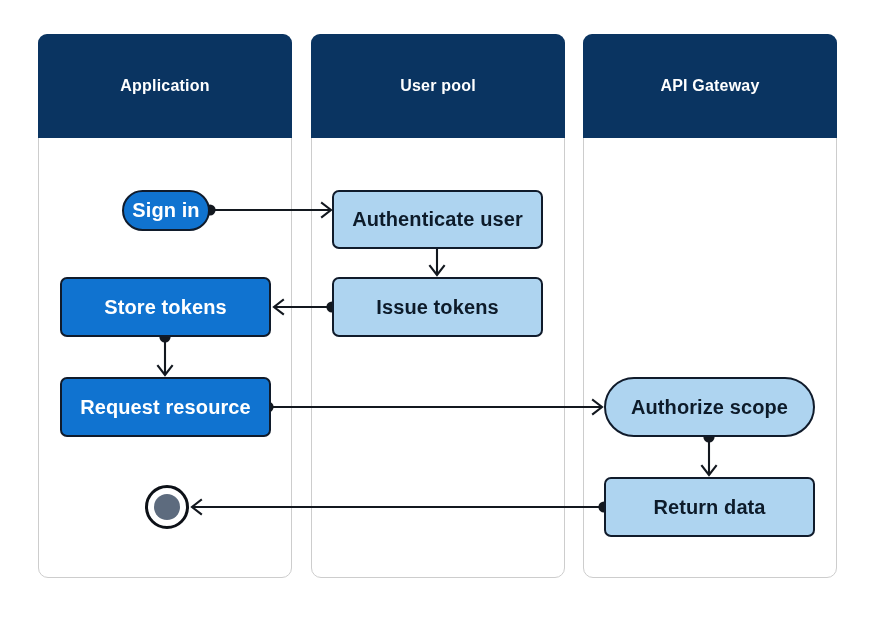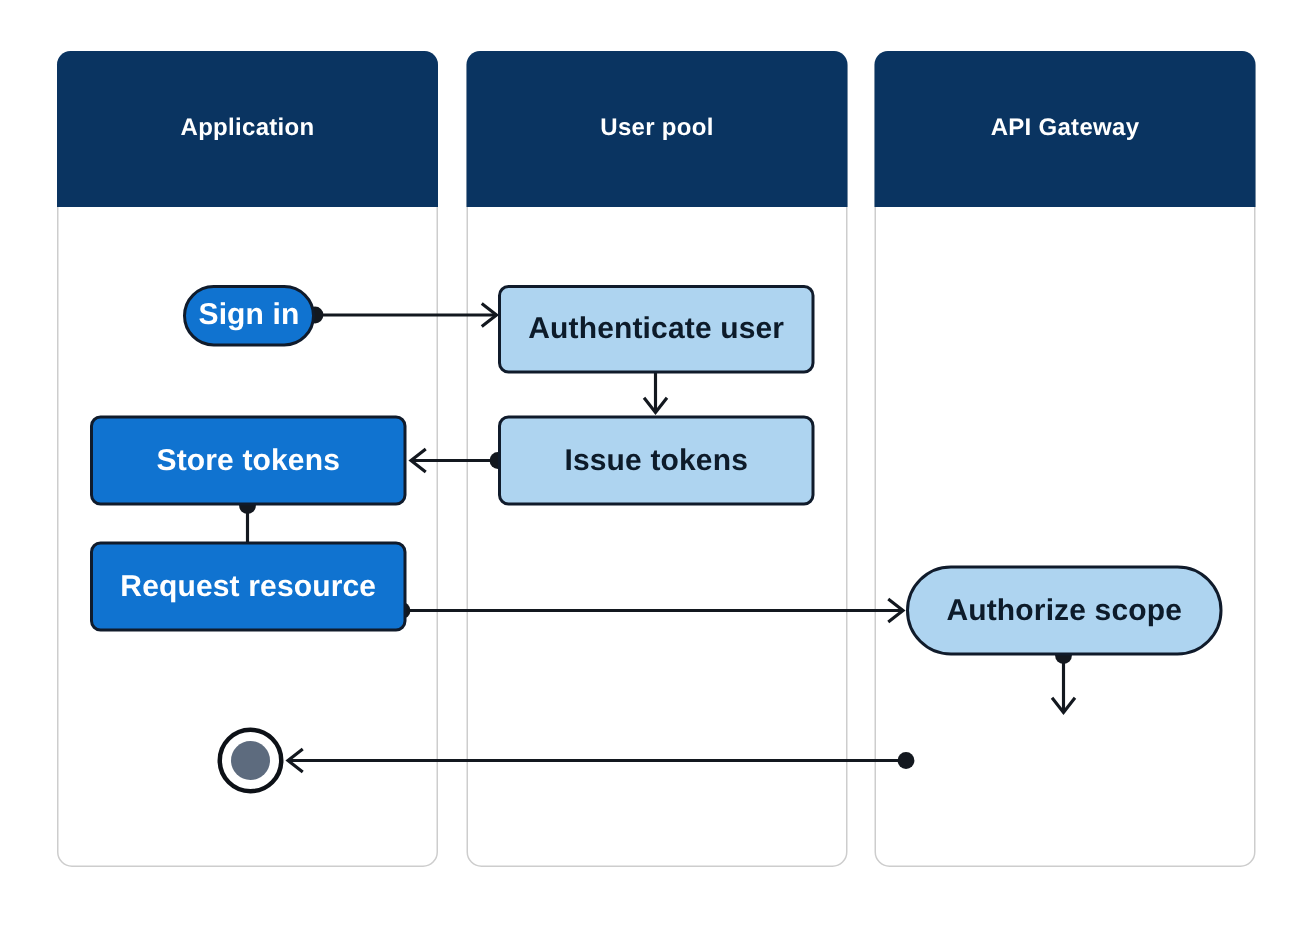--- a/index.html
+++ b/index.html
@@ -181,22 +181,23 @@
   </svg>
 
   <div class="node node-pill fill-solid" style="left:122px; top:190px; width:88px; height:41px;">Sign in</div>
 
   <div class="node node-rect fill-light" style="left:332px; top:190px; width:211px; height:59px;">Authenticate user</div>
 
   <div class="node node-rect fill-light" style="left:332px; top:277px; width:211px; height:60px;">Issue tokens</div>
 
   <div class="node node-rect fill-solid" style="left:60px; top:277px; width:211px; height:60px;">Store tokens</div>
 
-  <div class="node node-rect fill-solid" style="left:60px; top:361px; width:211px; height:60px;">Request resource</div>
+  <div class="node node-rect fill-solid" style="left:60px; top:377px; width:211px; height:60px;">Request resource</div>
 
   <div class="node node-rect fill-light" style="left:604px; top:377px; width:211px; height:60px;border-radius:30px;">Authorize scope</div>
 
+  <div class="node node-rect fill-light" style="left:604px; top:477px; width:211px; height:60px;">Return data</div>
 
   <div class="end-node" style="left:145px; top:485px; width:44px; height:44px;">
     <div class="end-node-inner"></div>
   </div>
 
 </div>
 
 </body></html>

